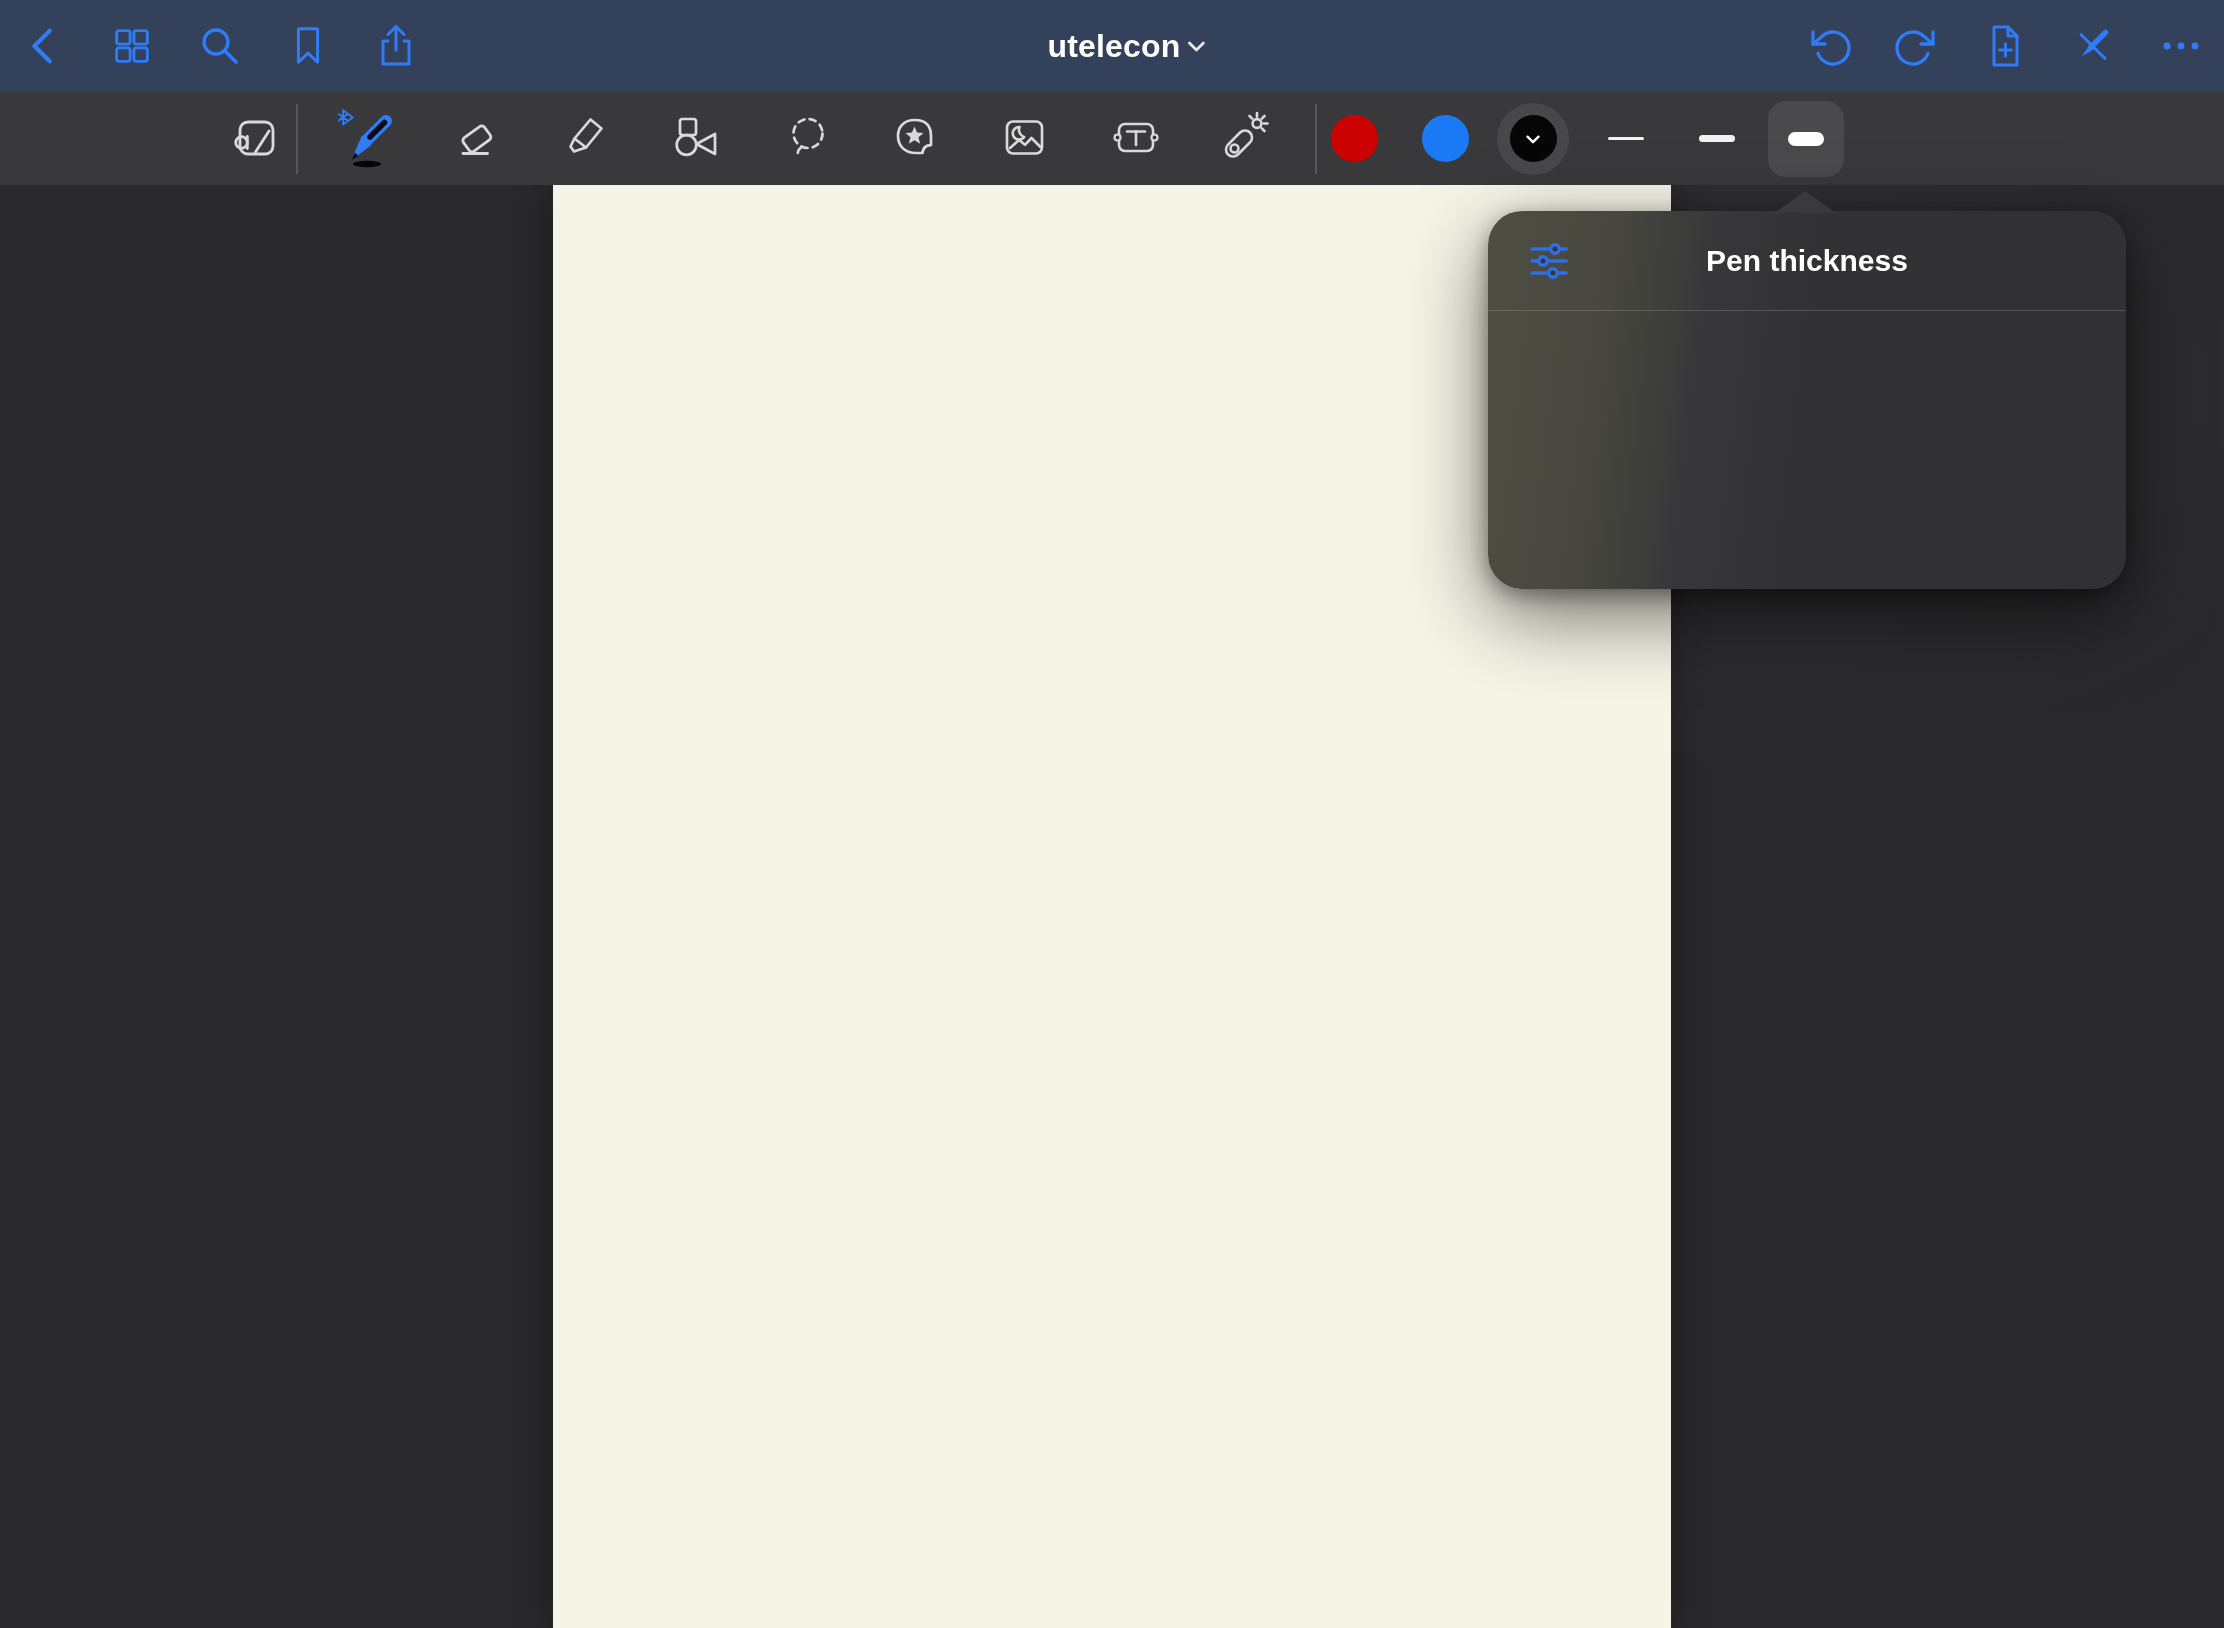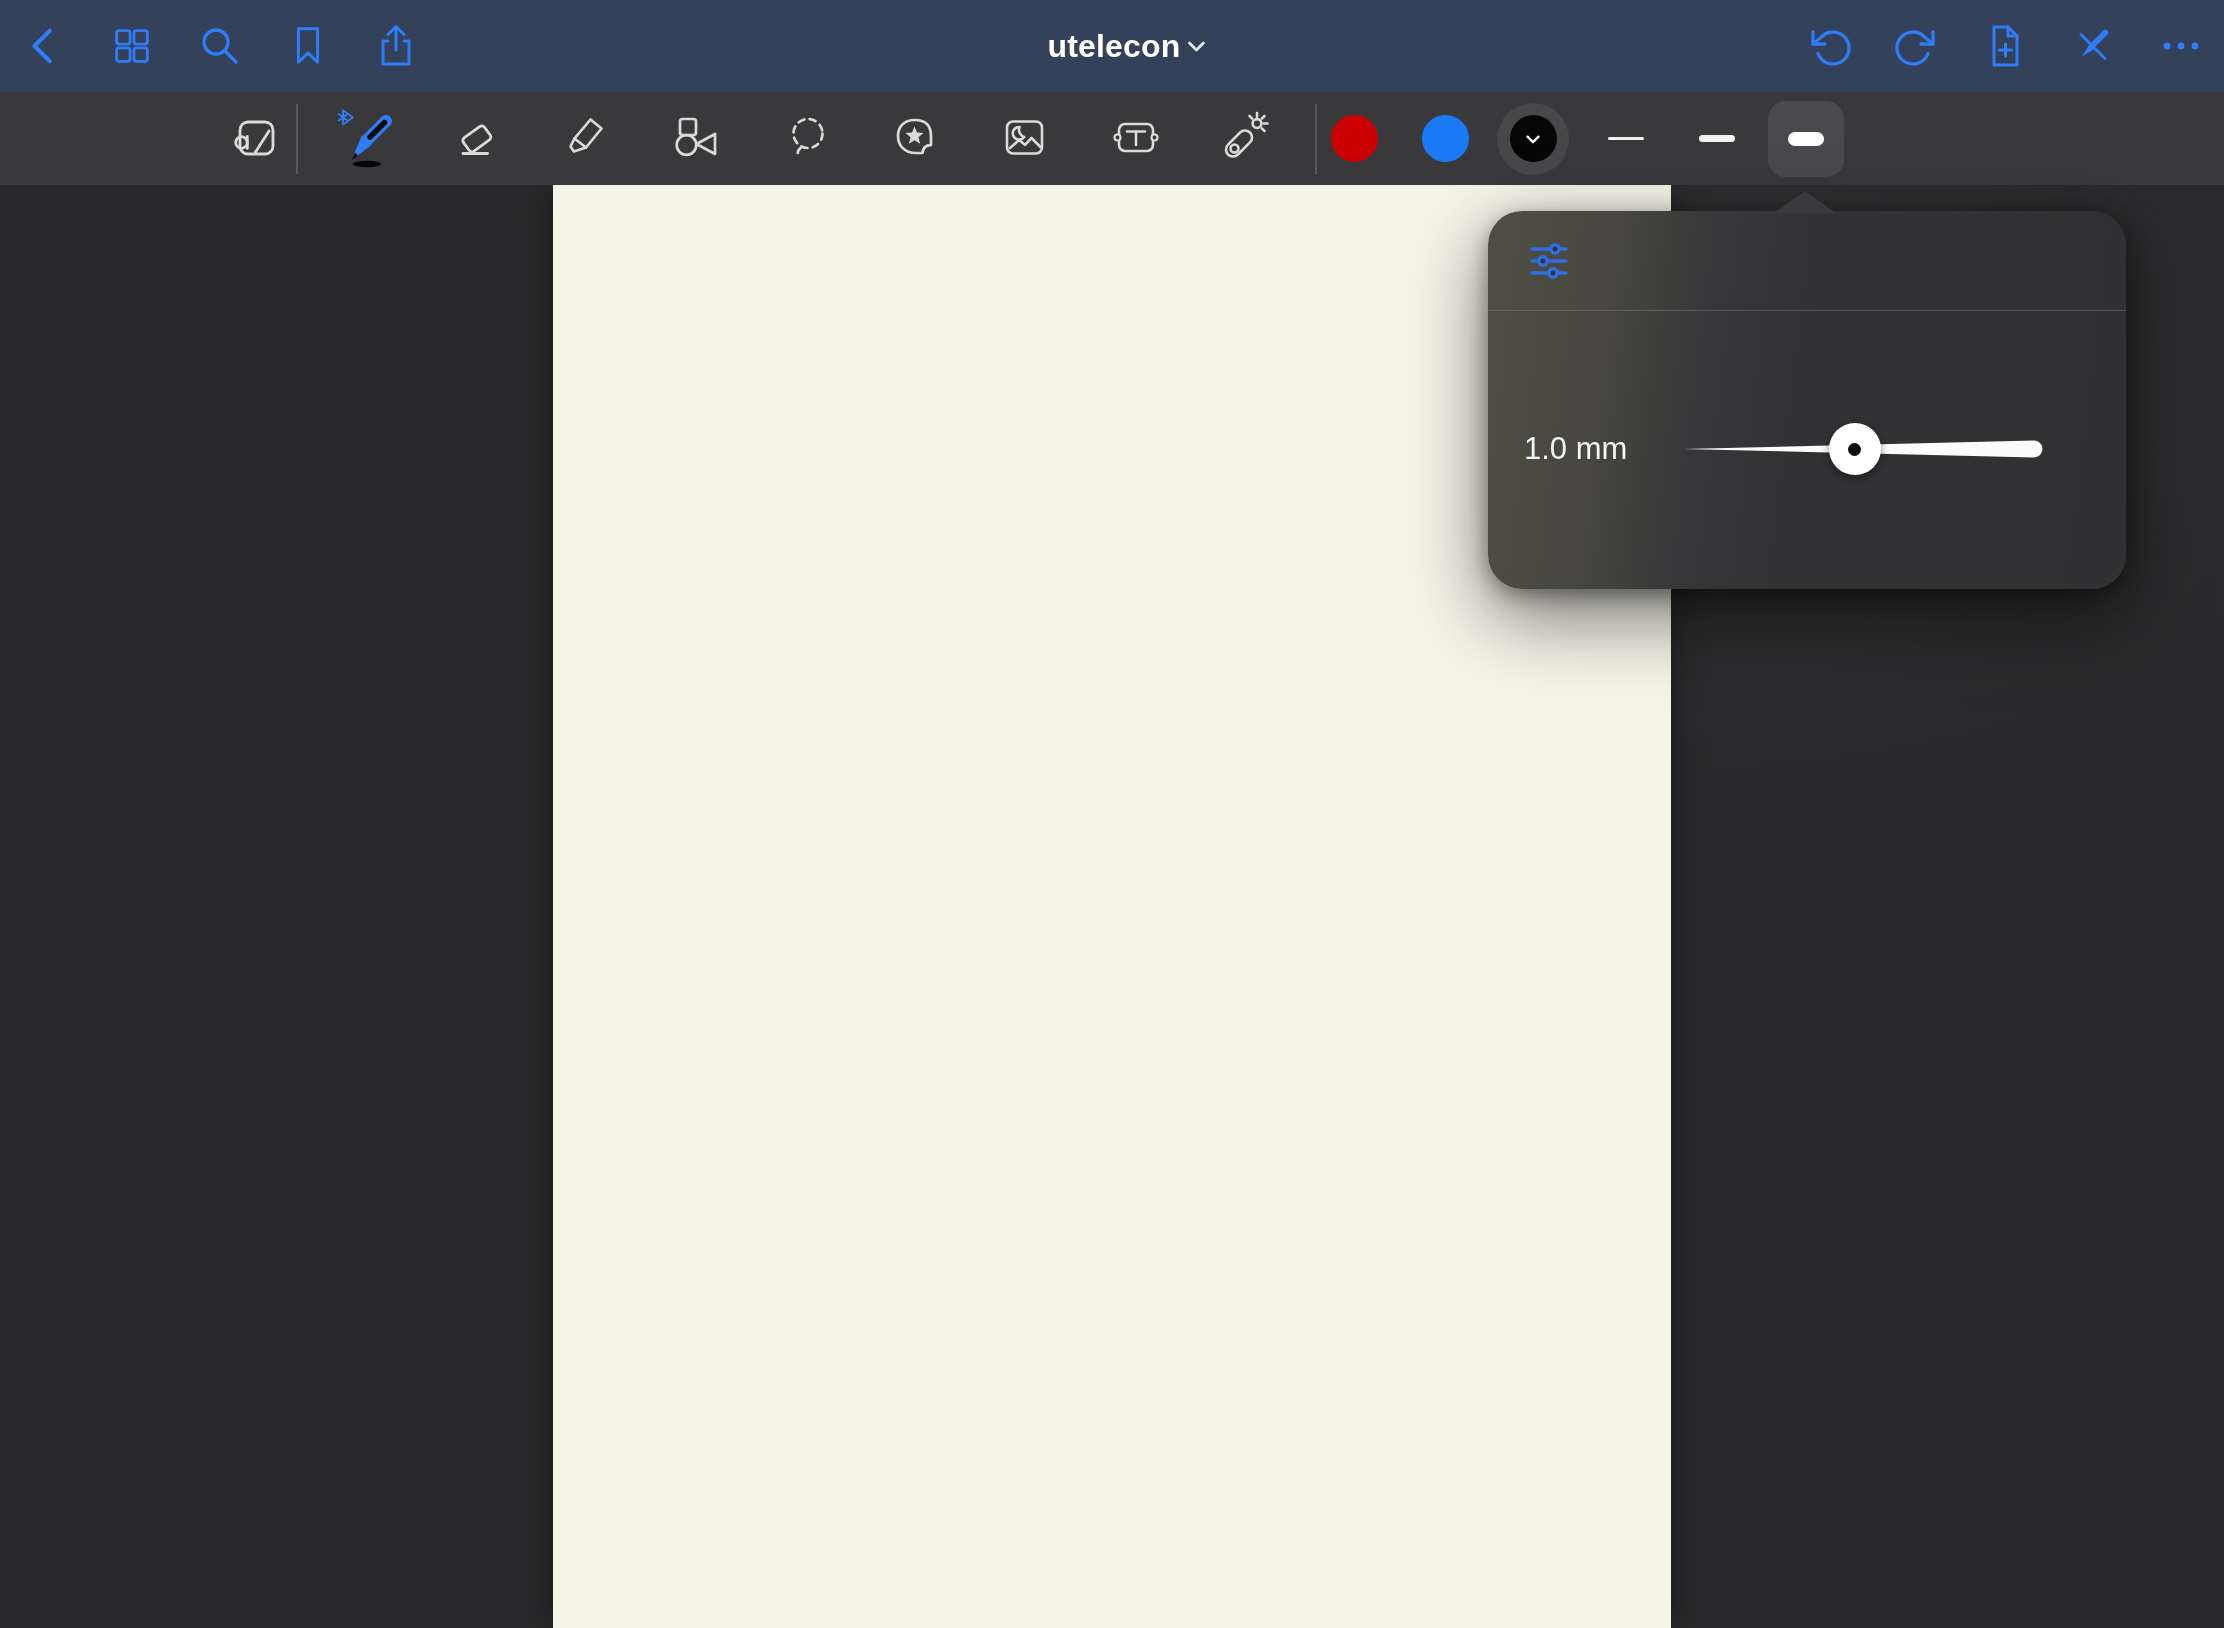--- a/index.html
+++ b/index.html
@@ -313,30 +313,19 @@
             <g stroke="#2E6FE8" stroke-width="3.4" stroke-linecap="round" fill="#343438">
               <line x1="4" y1="8" x2="38" y2="8"></line>
               <line x1="4" y1="20" x2="38" y2="20"></line>
               <line x1="4" y1="32" x2="38" y2="32"></line>
               <circle cx="27" cy="8" r="4.2"></circle>
               <circle cx="15" cy="20" r="4.2"></circle>
               <circle cx="25" cy="32" r="4.2"></circle>
             </g>
           </svg>
         </span>
+        <div class="popover-title">Pen thickness</div>
       </div>
 
-      <div class="popover-body">
-        <span class="thickness-value">1.0 mm</span>
-
-        <div class="slider">
-          <svg class="slider-track" viewBox="0 0 379 44">
-            <path d="M1 22 L352 13.5 A 8.4 8.4 0 0 1 352 30.5 Z" fill="#fcfcfc"></path>
-          </svg>
-          <button class="slider-knob" style="left: calc(45.6% - 26px);">
-            <span class="dot"></span>
-          </button>
-        </div>
-      </div>
     </div>
   </div>
 
 </div>
 
 </body></html>

